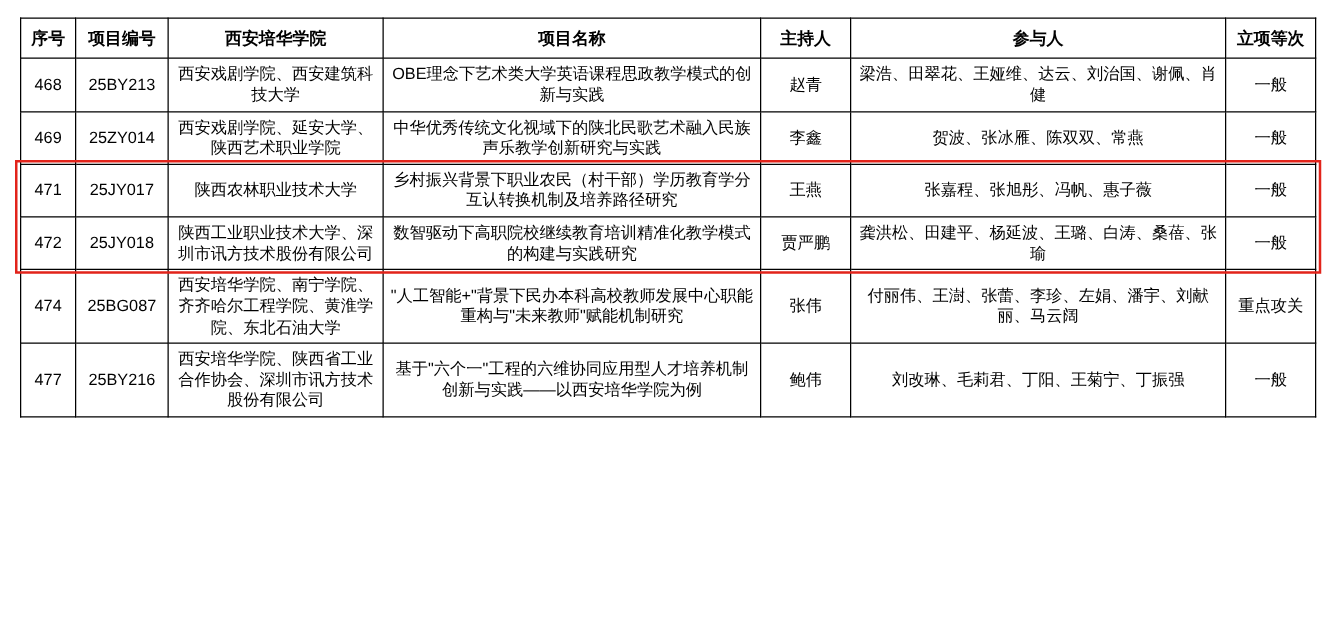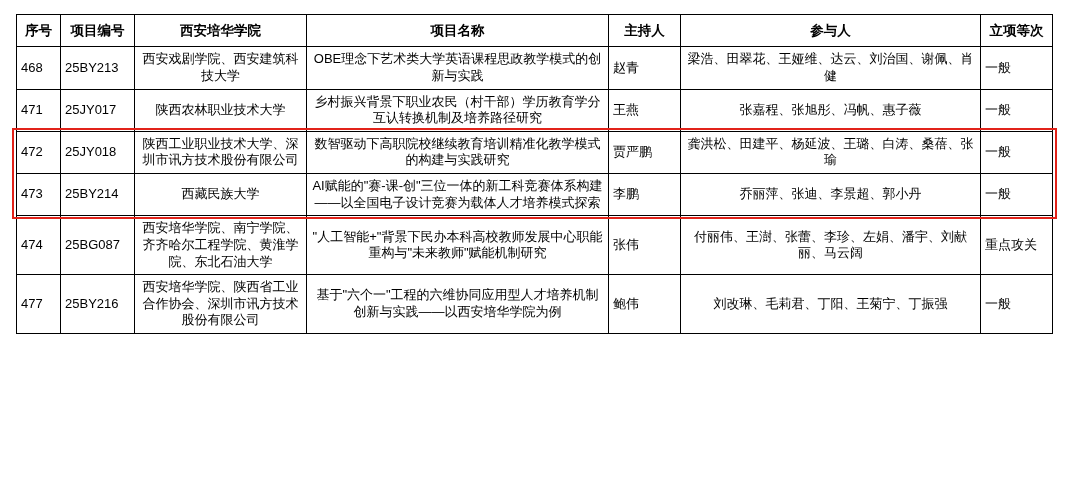--- a/index.html
+++ b/index.html
@@ -44,21 +44,21 @@
   }
   
   col.c-seq    { width: 44px; }
   col.c-code   { width: 74px; }
   col.c-unit   { width: 172px; }
   col.c-title  { width: 302px; }
   col.c-host   { width: 72px; }
   col.c-part   { width: 300px; }
   col.c-level  { width: 72px; }
 
-  td.seq, td.code, td.host, td.level { }
+  td.seq, td.code, td.host, td.level { text-align: center; }
   td.unit, td.title, td.part { text-align: center; }
 
   
   #highlight-box {
     position: absolute;
     border: 2px solid #e2231a;
     pointer-events: none;
     box-sizing: border-box;
   }
 </style>
@@ -91,44 +91,44 @@
         <tr>
           <td class="seq">468</td>
           <td class="code">25BY213</td>
           <td class="unit">西安戏剧学院、西安建筑科技大学</td>
           <td class="title">OBE理念下艺术类大学英语课程思政教学模式的创新与实践</td>
           <td class="host">赵青</td>
           <td class="part">梁浩、田翠花、王娅维、达云、刘治国、谢佩、肖健</td>
           <td class="level">一般</td>
         </tr>
         <tr>
+          <td class="seq">469</td>
+          <td class="code">25ZY014</td>
+          <td class="unit">西安戏剧学院、延安大学、陕西艺术职业学院</td>
+          <td class="title">中华优秀传统文化视域下的陕北民歌艺术融入民族声乐教学创新研究与实践</td>
+          <td class="host">李鑫</td>
+          <td class="part">贺波、张冰雁、陈双双、常燕</td>
+          <td class="level">一般</td>
+        </tr>
+        <tr>
           <td class="seq">471</td>
           <td class="code">25JY017</td>
           <td class="unit">陕西农林职业技术大学</td>
           <td class="title">乡村振兴背景下职业农民（村干部）学历教育学分互认转换机制及培养路径研究</td>
           <td class="host">王燕</td>
           <td class="part">张嘉程、张旭彤、冯帆、惠子薇</td>
           <td class="level">一般</td>
         </tr>
         <tr>
           <td class="seq">472</td>
           <td class="code">25JY018</td>
           <td class="unit">陕西工业职业技术大学、深圳市讯方技术股份有限公司</td>
           <td class="title">数智驱动下高职院校继续教育培训精准化教学模式的构建与实践研究</td>
           <td class="host">贾严鹏</td>
           <td class="part">龚洪松、田建平、杨延波、王璐、白涛、桑蓓、张瑜</td>
-          <td class="level">一般</td>
-        </tr>
-        <tr>
-          <td class="seq">473</td>
-          <td class="code">25BY214</td>
-          <td class="unit">西藏民族大学</td>
-          <td class="title">AI赋能的"赛-课-创"三位一体的新工科竞赛体系构建——以全国电子设计竞赛为载体人才培养模式探索</td>
-          <td class="host">李鹏</td>
-          <td class="part">乔丽萍、张迪、李景超、郭小丹</td>
           <td class="level">一般</td>
         </tr>
         <tr>
           <td class="seq">474</td>
           <td class="code">25BG087</td>
           <td class="unit">西安培华学院、南宁学院、齐齐哈尔工程学院、黄淮学院、东北石油大学</td>
           <td class="title">"人工智能+"背景下民办本科高校教师发展中心职能重构与"未来教师"赋能机制研究</td>
           <td class="host">张伟</td>
           <td class="part">付丽伟、王澍、张蕾、李珍、左娟、潘宇、刘献丽、马云阔</td>
           <td class="level">重点攻关</td>

